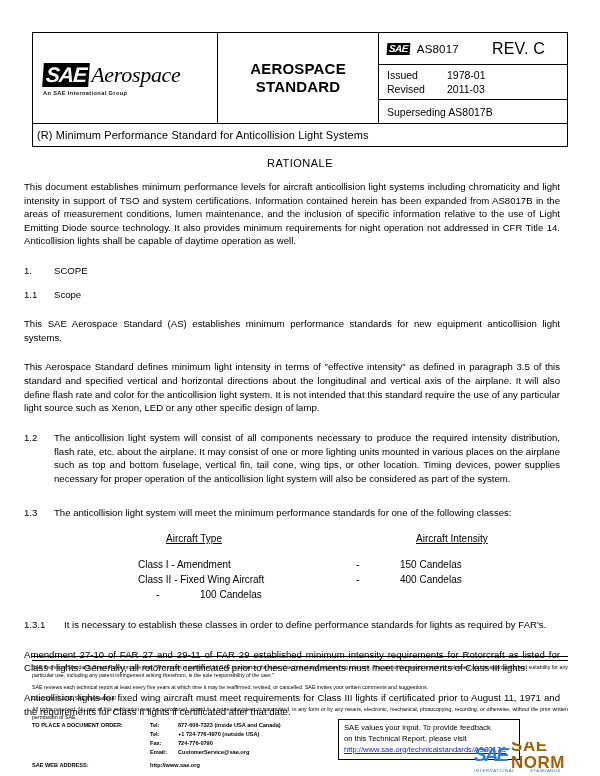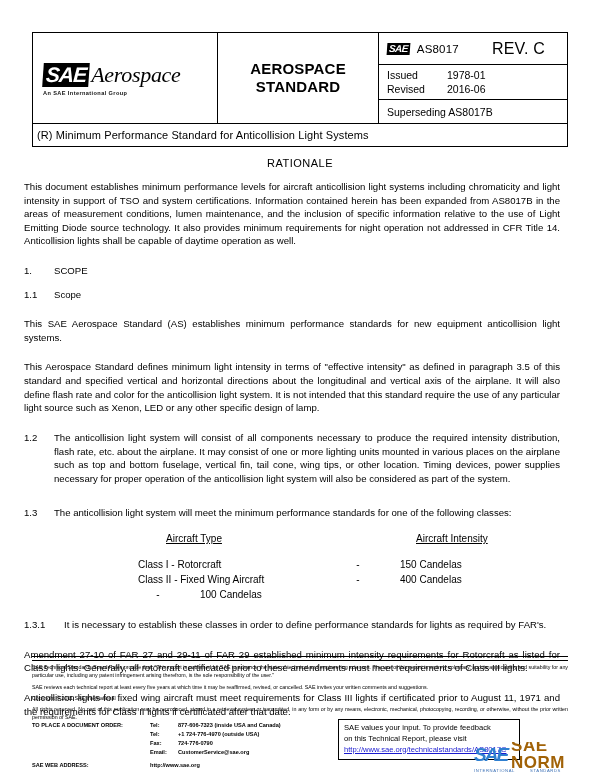--- a/index.html
+++ b/index.html
@@ -382,21 +382,21 @@
           <span class="doc-num">AS8017</span>
           <span class="doc-rev">REV. C</span>
         </div>
         <div class="hdr-dates">
           <div class="date-row">
             <span class="date-label">Issued</span>
             <span class="date-val">1978-01</span>
           </div>
           <div class="date-row">
             <span class="date-label">Revised</span>
-            <span class="date-val">2016-06</span>
+            <span class="date-val">2011-03</span>
           </div>
         </div>
         <div class="hdr-supersede">Superseding AS8017B</div>
       </div>
     </div>
 
     <div class="hdr-bottom">(R) Minimum Performance Standard for Anticollision Light Systems</div>
   </div>
 
   <div class="rationale-head">RATIONALE</div>
@@ -443,21 +443,21 @@
       <div class="ct-head">
         <div class="ct-type">Aircraft Type</div>
         <div class="ct-dash"></div>
         <div class="ct-int">Aircraft Intensity</div>
       </div>
 
       <div class="ct-row">
         <div class="ct-type">
           <span>Class I</span>
           <span>-</span>
-          <span>Rotorcraft</span>
+          <span>Amendment</span>
         </div>
         <div class="ct-dash">-</div>
         <div class="ct-int">150 Candelas</div>
       </div>
 
       <div class="ct-row">
         <div class="ct-type">
           <span>Class II</span>
           <span>-</span>
           <span>Fixed Wing Aircraft</span>

